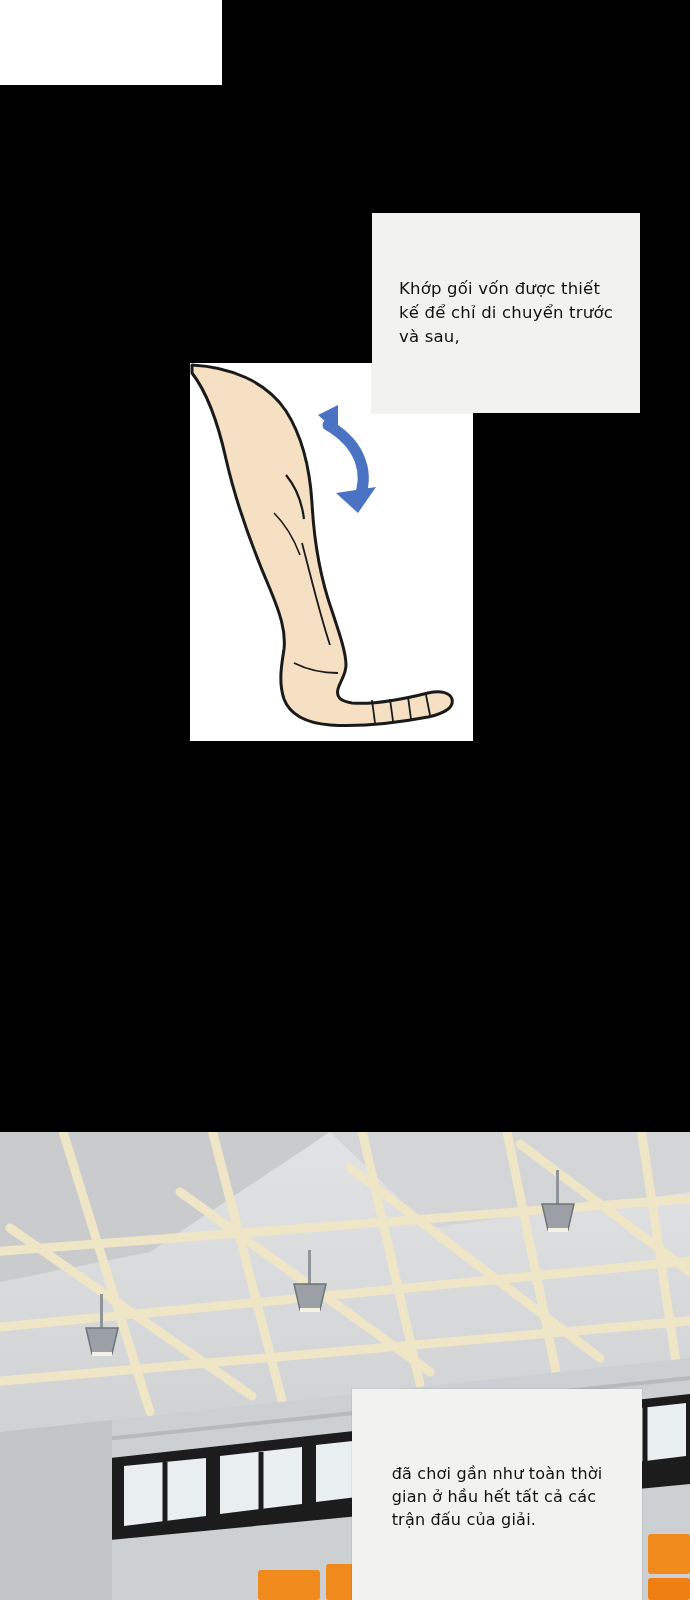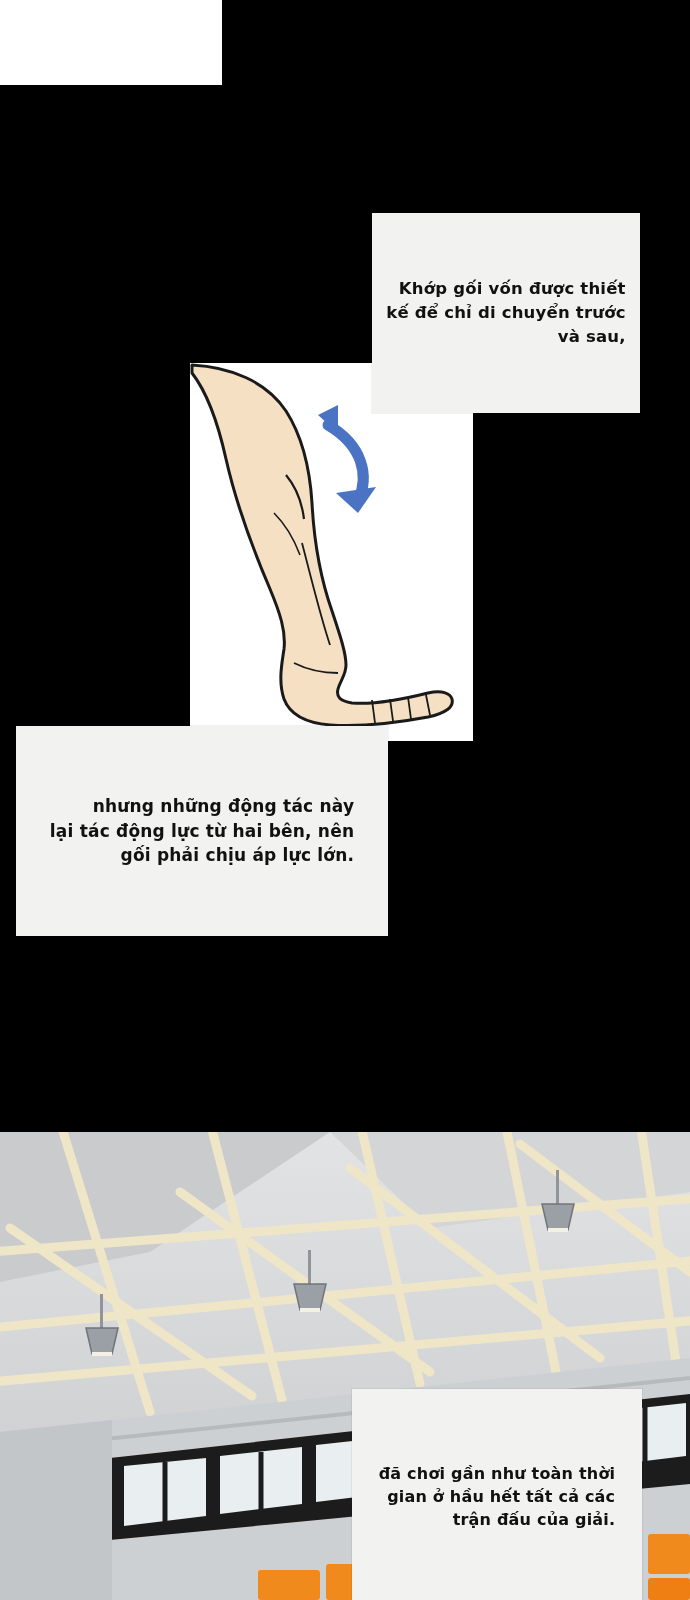--- a/index.html
+++ b/index.html
@@ -25,23 +25,23 @@
 
   
   .caption {
     position: absolute;
     background: #f2f2f0;
     color: #111111;
     box-sizing: border-box;
     display: flex;
     align-items: center;
     justify-content: center;
-    text-align: right;
+    text-align: left;
     font-family: "DejaVu Sans", sans-serif;
-    font-weight: 700;
+    font-weight: 400;
     letter-spacing: .2px;
     line-height: 1.45;
     padding: 10px 14px;
     box-shadow: 0 0 0 1px rgba(0,0,0,0.05);
   }
   .caption span { display: block; white-space: pre-line; }
 
   
   #top-strip { left: 0; top: 0; width: 222px; height: 85px; }
 
@@ -182,25 +182,20 @@
       </g>
     </svg>
   </div>
 
   <div class="caption" id="caption-0" style="left:372px; top:213px; width:268px; height:200px; font-size:16.5px;">
     <span>Khớp gối vốn được thiết
 kế để chỉ di chuyển trước
 và sau,</span>
   </div>
 
-  <div class="caption" id="caption-1" style="left:16px; top:726px; width:372px; height:210px; font-size:17px;">
-    <span>nhưng những động tác này
-lại tác động lực từ hai bên, nên
-gối phải chịu áp lực lớn.</span>
-  </div>
 
 
   <div class="caption" id="caption-3" style="left:352px; top:1389px; width:290px; height:215px; font-size:16px;">
     <span>đã chơi gần như toàn thời
 gian ở hầu hết tất cả các
 trận đấu của giải.</span>
   </div>
 
 </div>
 

